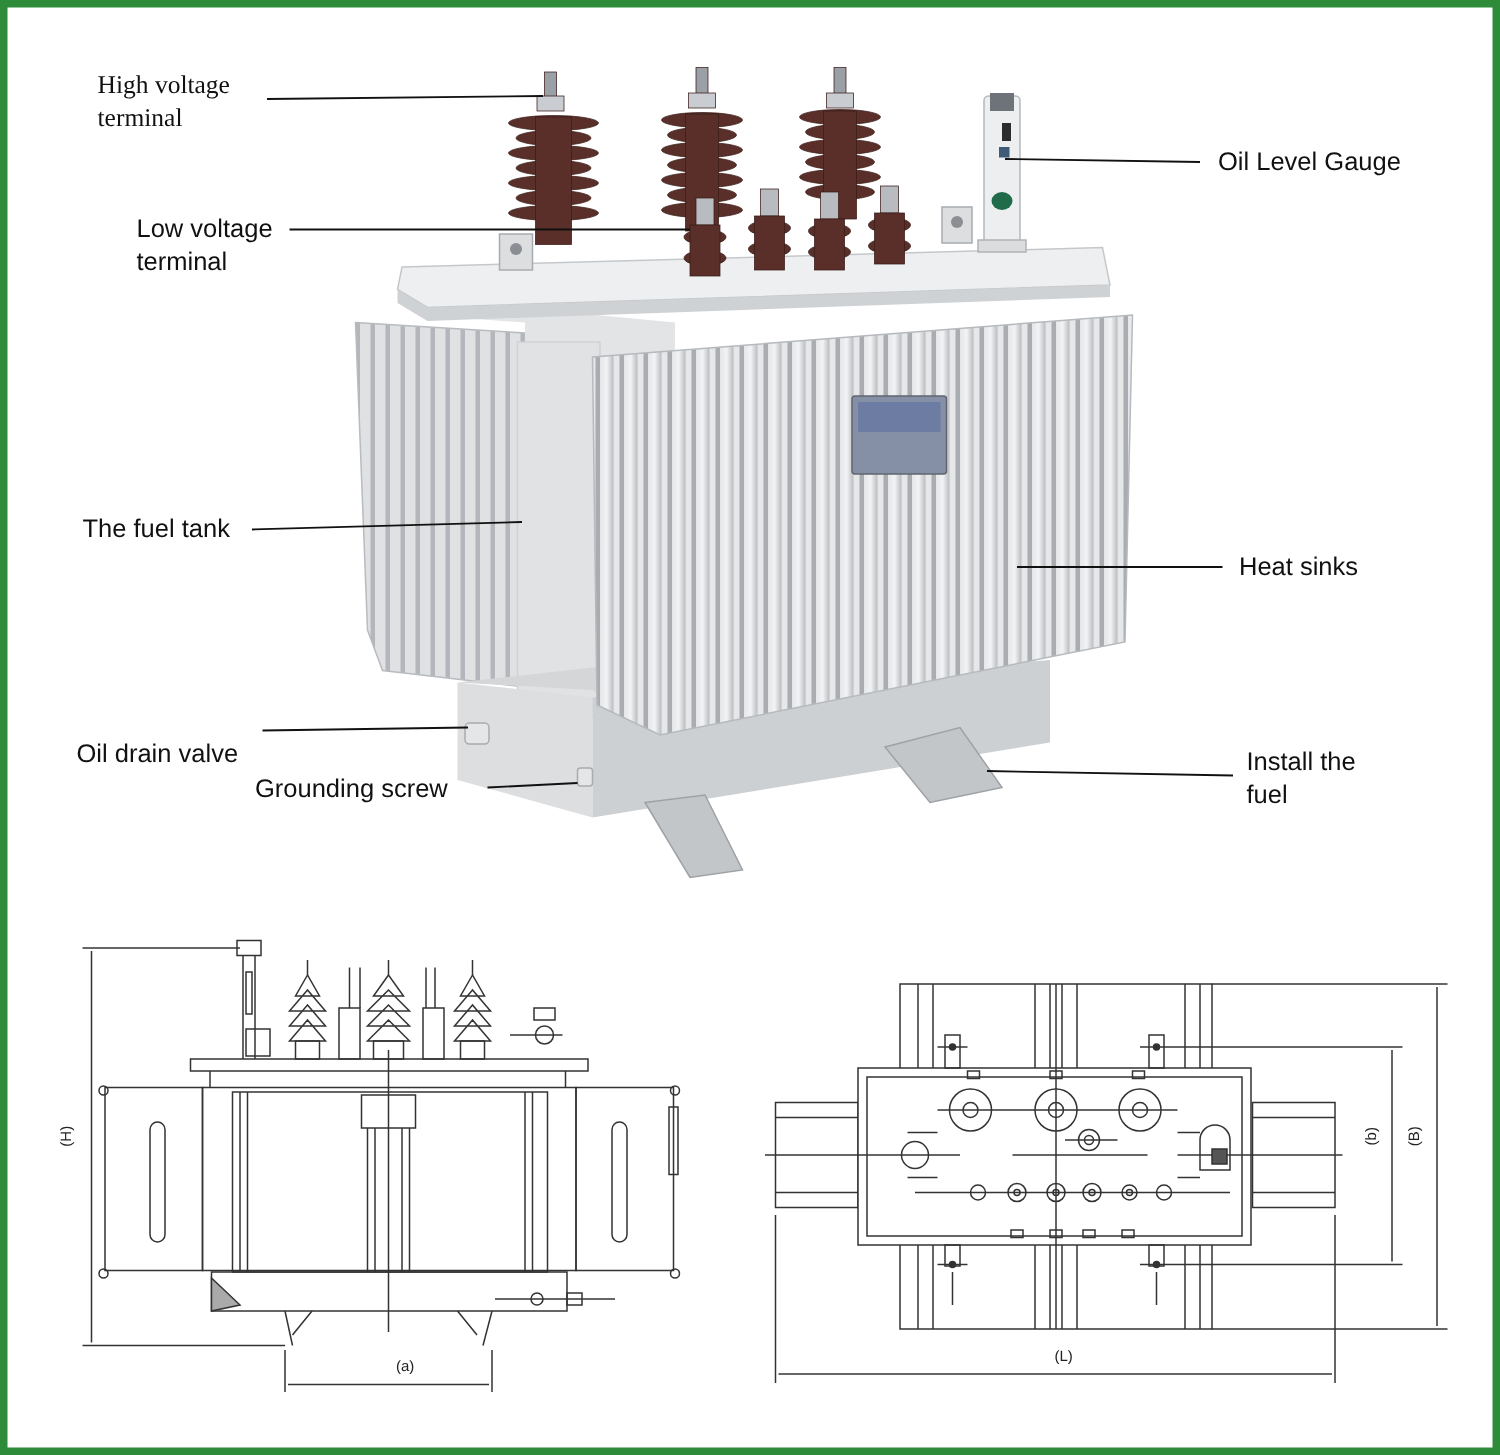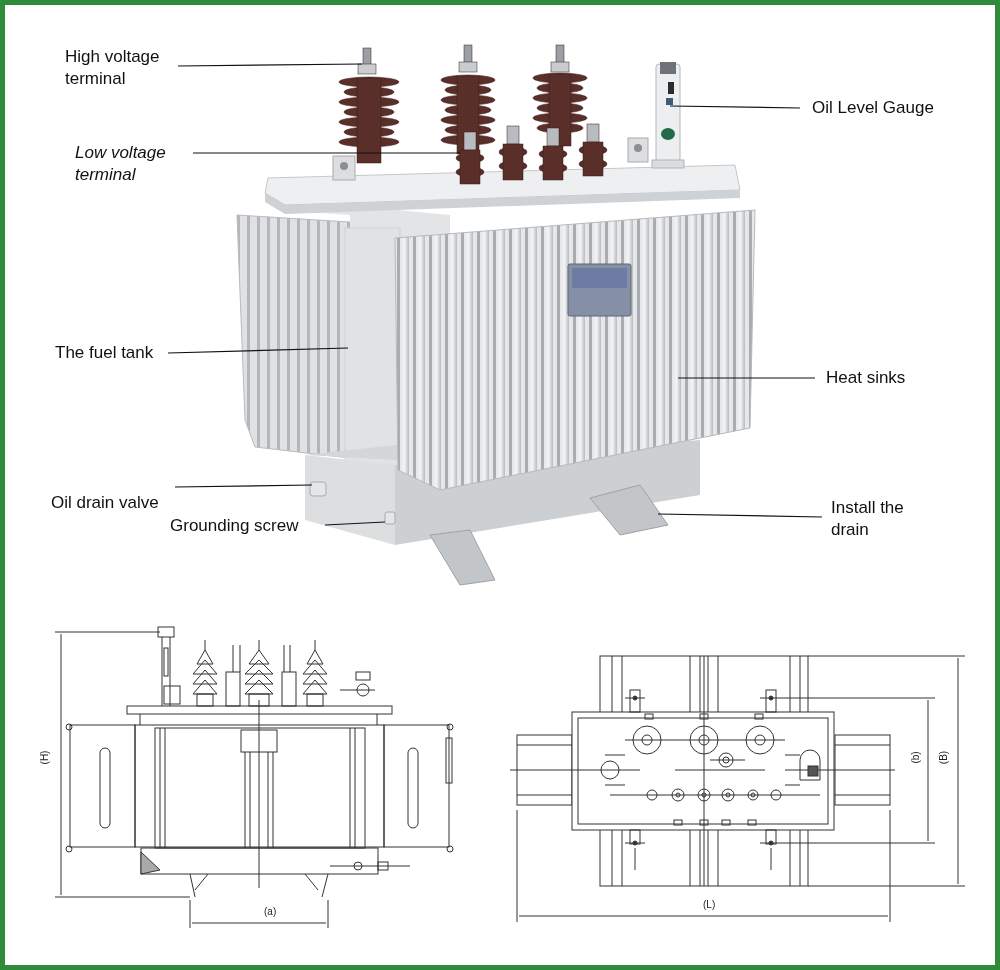--- a/index.html
+++ b/index.html
@@ -306,29 +306,29 @@
     <line x1="193" y1="153" x2="460" y2="153"></line>
     <line x1="670" y1="106" x2="800" y2="108"></line>
     <line x1="168" y1="353" x2="348" y2="348"></line>
     <line x1="678" y1="378" x2="815" y2="378"></line>
     <line x1="175" y1="487" x2="312" y2="485"></line>
     <line x1="325" y1="525" x2="385" y2="522"></line>
     <line x1="658" y1="514" x2="822" y2="517"></line>
   </g>
 </svg>
 
-<div class="label" style="left:65px;top:46px;">High voltage
+<div class="label" style="left:65px;top:46px;font-family:Liberation Serif, serif;">High voltage
 terminal</div>
-<div class="label" style="left:75px;top:142px;font-style:italic;">Low voltage
+<div class="label" style="left:91px;top:142px;">Low voltage
 terminal</div>
 <div class="label" style="left:812px;top:97px;">Oil Level Gauge</div>
 <div class="label" style="left:55px;top:342px;">The fuel tank</div>
 <div class="label" style="left:826px;top:367px;text-align:right;">Heat sinks</div>
 <div class="label" style="left:51px;top:477px;margin-top:15px;">Oil drain valve</div>
 <div class="label" style="left:170px;top:515px;">Grounding screw</div>
 <div class="label" style="left:831px;top:497px;">Install the
-drain</div>
+fuel</div>
 
 <div class="dim vert" style="left:38px;top:752px;">(H)</div>
 <div class="dim" style="left:264px;top:906px;">(a)</div>
 <div class="dim" style="left:703px;top:899px;">(L)</div>
 <div class="dim vert" style="left:909px;top:752px;">(b)</div>
 <div class="dim vert" style="left:937px;top:752px;">(B)</div>
 
 </body></html>

